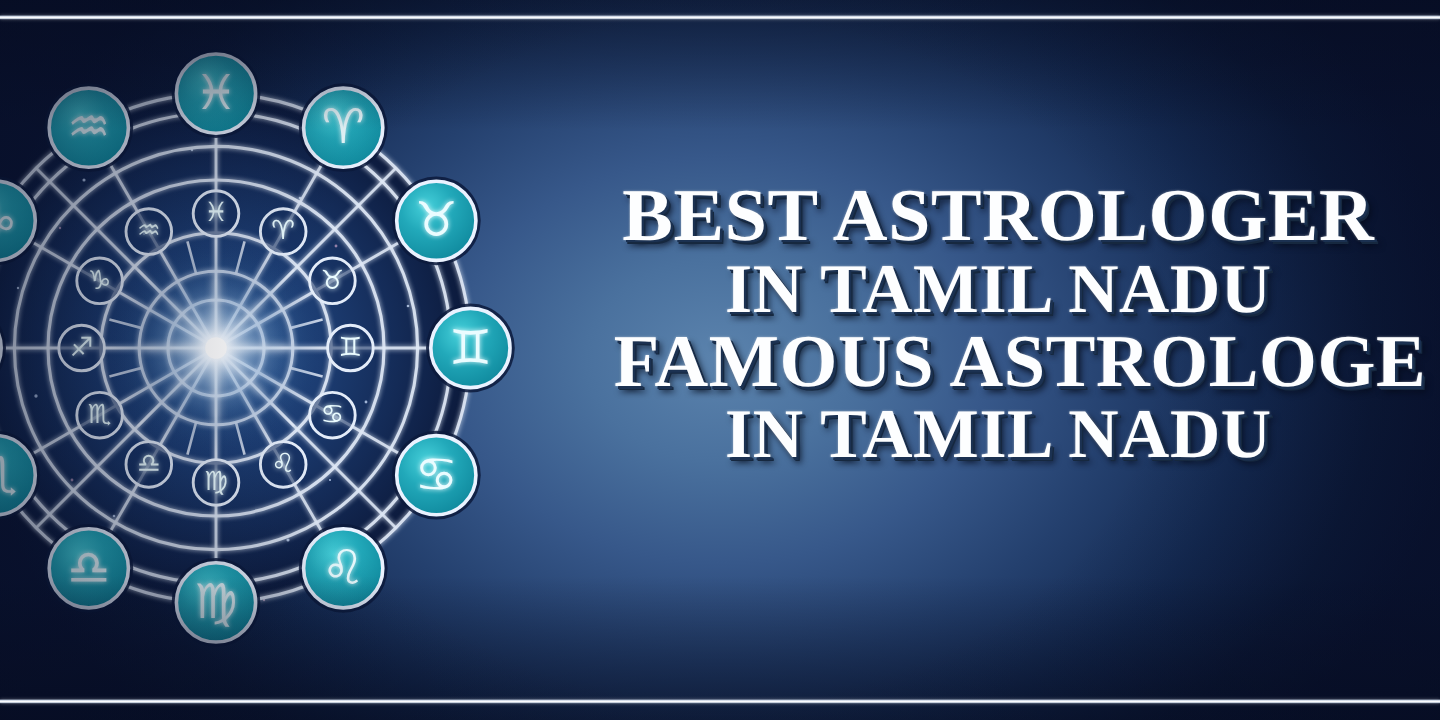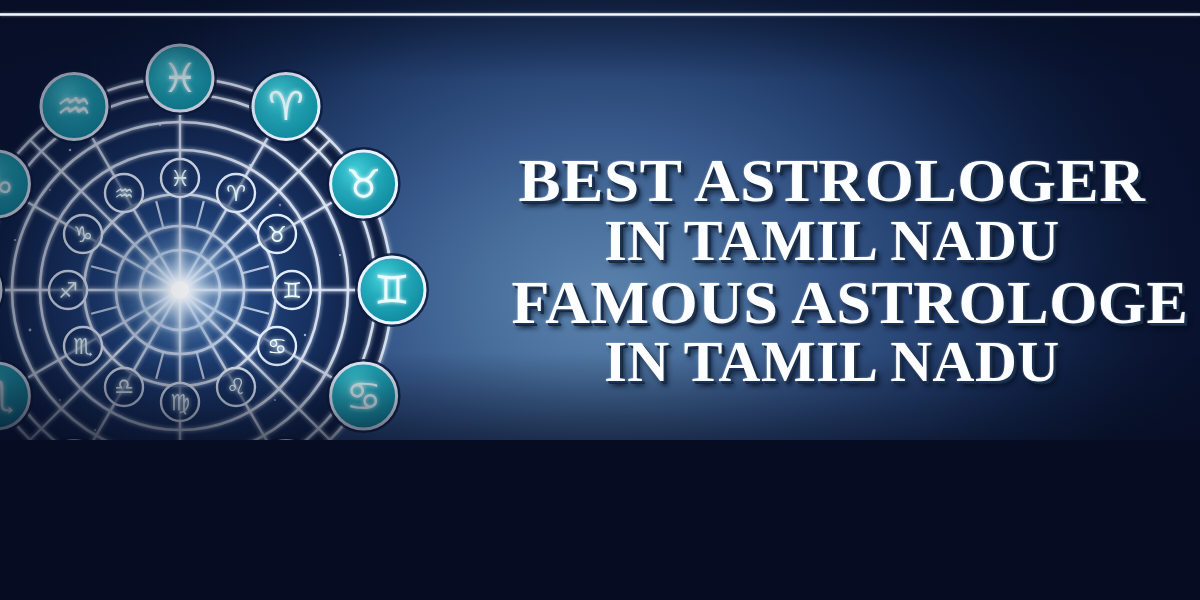--- a/index.html
+++ b/index.html
@@ -1,21 +1,21 @@
 <!DOCTYPE html>
 <html><head>
 <meta charset="utf-8">
 <style>
   * { margin:0; padding:0; box-sizing:border-box; }
   html,body { width:1200px; height:600px; overflow:hidden; background:#060d22; }
   body { font-family:"Liberation Serif", serif; }
 
   .banner{
     position:relative;
-    width:1200px; height:440px;
+    width:1200px; height:600px;
     overflow:hidden;
     background:
       radial-gradient(ellipse 560px 420px at 560px 300px, rgba(92,132,178,0.95) 0%, rgba(58,92,134,0.72) 28%, rgba(28,52,92,0.42) 55%, rgba(10,20,51,0.05) 80%),
       linear-gradient(135deg,#0a1433 0%,#0d1b3c 30%,#132murk 30%,#0b1633 100%);
     background-color:#0a1433;
   }
   .bg-base{
     position:absolute; inset:0;
     background:
       radial-gradient(ellipse 620px 470px at 600px 300px,

